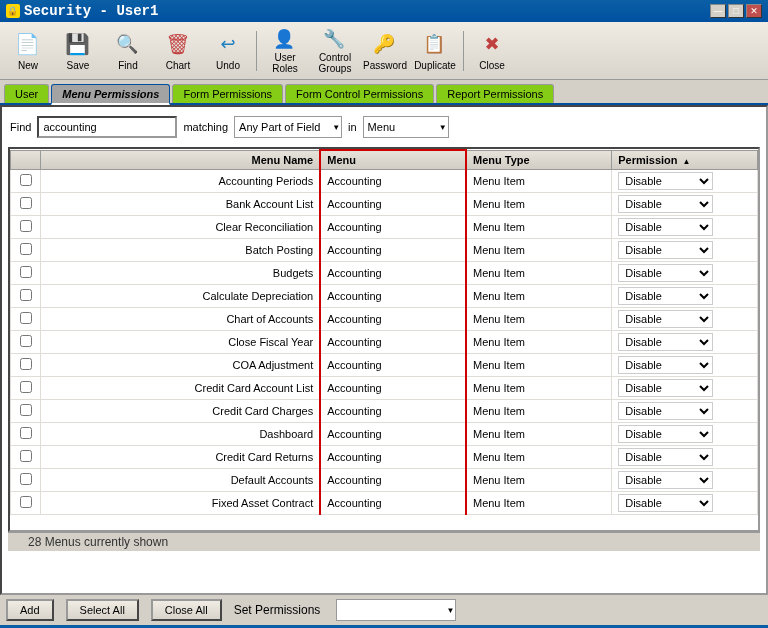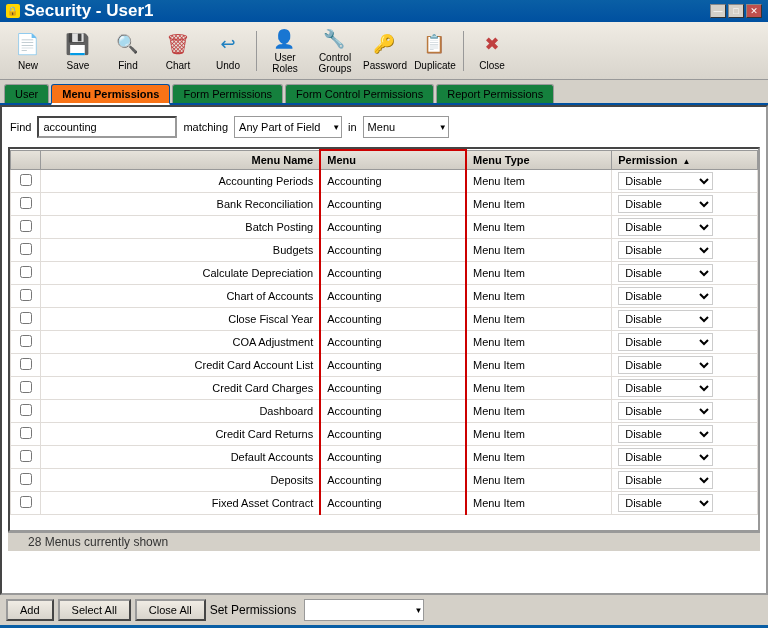--- a/index.html
+++ b/index.html
@@ -10,21 +10,21 @@
       background: linear-gradient(to bottom, #0a5fa5, #0050a0);
       color: white;
       height: 22px;
       display: flex;
       align-items: center;
       padding: 0 6px;
       justify-content: space-between;
     }
     .title-bar-left { display: flex; align-items: center; gap: 4px; }
     .title-icon { width: 14px; height: 14px; background: #ffd700; border-radius: 2px; display: flex; align-items: center; justify-content: center; font-size: 9px; }
-    .title-text { font-size: 17px; font-weight: bold; color: white; }
+    .title-text { font-size: 14px; font-weight: bold; color: white; font-family: Liberation Mono, monospace; }
     .title-controls { display: flex; gap: 2px; }
     .title-btn {
       width: 16px; height: 14px; background: #d4d0c8; border: 1px outset #888;
       font-size: 9px; cursor: pointer; display: flex; align-items: center; justify-content: center;
     }
     .title-btn.close { background: #c0504d; color: white; }
 
     
     .toolbar {
       background: linear-gradient(to bottom, #f0ece4, #d8d4cc);
@@ -50,36 +50,37 @@
     
     .tabs-container {
       background: #d4d0c8;
       padding: 4px 4px 0 4px;
       display: flex;
       gap: 0;
       border-bottom: 2px solid #0050a0;
     }
     .tab {
       padding: 3px 10px;
-      background: #15803d;
+      background: #84cc16;
       border: 1px solid #999;
       border-bottom: none;
       cursor: pointer;
       font-size: 11px;
       color: #000;
       margin-right: 2px;
       border-radius: 3px 3px 0 0;
     }
     .tab.active {
-      background: #f97316;
+      background: #a3a3a3;
       font-weight: bold;
       border-color: #0050a0;
       border-bottom: 2px solid white;
       margin-bottom: -2px;
       z-index: 1;
+      font-style: italic;
     }
 
     
     .main-content {
       background: white;
       border: 2px inset #999;
       margin: 0;
       padding: 6px;
       height: 490px;
       overflow: hidden;
@@ -182,21 +183,21 @@
       font-size: 11px;
       color: #333;
     }
 
     
     .bottom-bar {
       background: #d4d0c8;
       padding: 4px 6px;
       display: flex;
       align-items: center;
-      gap: 4px;
+      gap: 12px;
     }
     .bottom-btn {
       padding: 2px 12px;
       background: linear-gradient(to bottom, #f0ece4, #d8d4cc);
       border: 2px outset #999;
       font-size: 11px;
       cursor: pointer;
       height: 22px;
     }
     .perm-dropdown-wrapper {
@@ -350,21 +351,28 @@
       <tbody id="table-body">
       <tr>
             <td class="check-col"><input type="checkbox" style=""></td>
             <td class="menu-name-col">Accounting Periods</td>
             <td class="menu-col red-border-left red-border-right">Accounting</td>
             <td class="menu-type-col">Menu Item</td>
             <td class="perm-col"><select class="perm-select"><option value="Disable">Disable</option><option value="Enable">Enable</option><option value="Read Only">Read Only</option></select></td>
           </tr>
           <tr>
             <td class="check-col"><input type="checkbox" style=""></td>
-            <td class="menu-name-col">Bank Reconciliation</td>
+            <td class="menu-name-col">Bank Account List</td>
+            <td class="menu-col red-border-left red-border-right">Accounting</td>
+            <td class="menu-type-col">Menu Item</td>
+            <td class="perm-col"><select class="perm-select"><option value="Disable">Disable</option><option value="Enable">Enable</option><option value="Read Only">Read Only</option></select></td>
+          </tr>
+          <tr>
+            <td class="check-col"><input type="checkbox" style=""></td>
+            <td class="menu-name-col">Clear Reconciliation</td>
             <td class="menu-col red-border-left red-border-right">Accounting</td>
             <td class="menu-type-col">Menu Item</td>
             <td class="perm-col"><select class="perm-select"><option value="Disable">Disable</option><option value="Enable">Enable</option><option value="Read Only">Read Only</option></select></td>
           </tr>
           <tr>
             <td class="check-col"><input type="checkbox" style=""></td>
             <td class="menu-name-col">Batch Posting</td>
             <td class="menu-col red-border-left red-border-right">Accounting</td>
             <td class="menu-type-col">Menu Item</td>
             <td class="perm-col"><select class="perm-select"><option value="Disable">Disable</option><option value="Enable">Enable</option><option value="Read Only">Read Only</option></select></td>
@@ -428,27 +436,20 @@
           <tr>
             <td class="check-col"><input type="checkbox" style=""></td>
             <td class="menu-name-col">Credit Card Returns</td>
             <td class="menu-col red-border-left red-border-right">Accounting</td>
             <td class="menu-type-col">Menu Item</td>
             <td class="perm-col"><select class="perm-select"><option value="Disable">Disable</option><option value="Enable">Enable</option><option value="Read Only">Read Only</option></select></td>
           </tr>
           <tr>
             <td class="check-col"><input type="checkbox" style=""></td>
             <td class="menu-name-col">Default Accounts</td>
-            <td class="menu-col red-border-left red-border-right">Accounting</td>
-            <td class="menu-type-col">Menu Item</td>
-            <td class="perm-col"><select class="perm-select"><option value="Disable">Disable</option><option value="Enable">Enable</option><option value="Read Only">Read Only</option></select></td>
-          </tr>
-          <tr>
-            <td class="check-col"><input type="checkbox" style=""></td>
-            <td class="menu-name-col">Deposits</td>
             <td class="menu-col red-border-left red-border-right">Accounting</td>
             <td class="menu-type-col">Menu Item</td>
             <td class="perm-col"><select class="perm-select"><option value="Disable">Disable</option><option value="Enable">Enable</option><option value="Read Only">Read Only</option></select></td>
           </tr>
           <tr>
             <td class="check-col"><input type="checkbox" style=""></td>
             <td class="menu-name-col">Fixed Asset Contract</td>
             <td class="menu-col red-border-left red-border-right">Accounting</td>
             <td class="menu-type-col">Menu Item</td>
             <td class="perm-col"><select class="perm-select"><option value="Disable">Disable</option><option value="Enable">Enable</option><option value="Read Only">Read Only</option></select></td>

